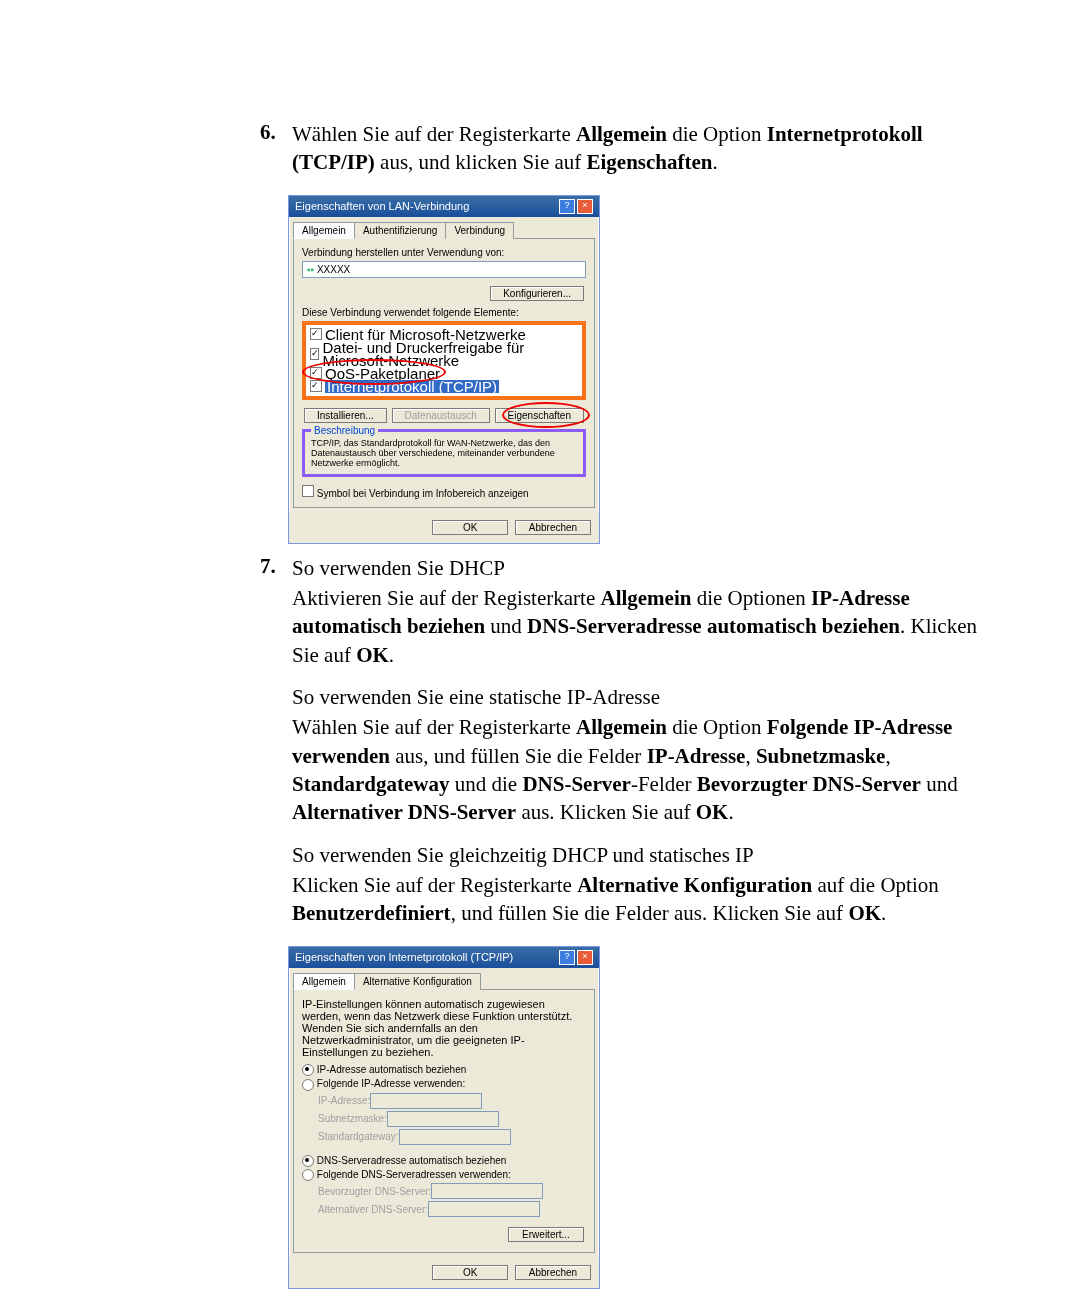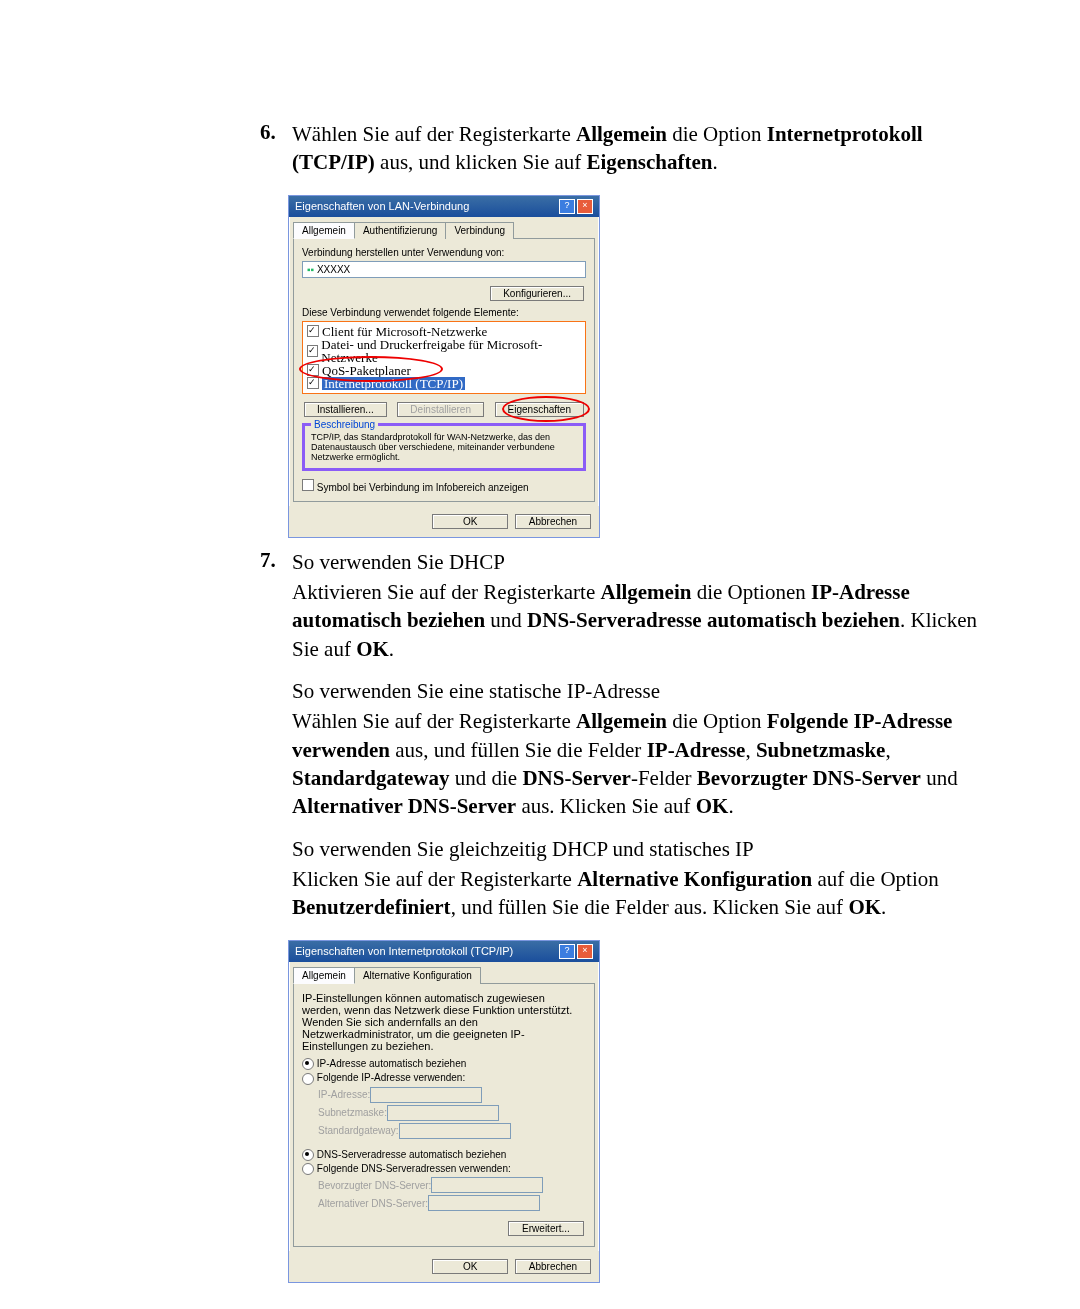--- a/index.html
+++ b/index.html
@@ -105,25 +105,24 @@
     box-shadow: 1px 1px 0 #fff inset;
   }
   .fieldbox {
     background: #fff;
     border: 1px solid #7f9db9;
     padding: 2px 4px;
     margin: 3px 0 6px 0;
   }
   .listbox {
     background: #fff;
-    border: 1px solid #f97316;
+    border: 4px solid #f97316;
     padding: 3px;
     margin: 3px 0 6px 0;
-    font-size: 13px;
-    font-family: Liberation Serif, serif;
+    font-size: 15px;
   }
   .listitem {
     display: flex;
     align-items: center;
     gap: 3px;
     padding: 0 1px;
     line-height: 13px;
   }
   .chk {
     width: 10px;
@@ -271,21 +270,21 @@
             <span>QoS-Paketplaner</span>
           </div>
         <div class="listitem">
             <span class="chk checked"></span>
             <span class="highlight">Internetprotokoll (TCP/IP)</span>
           </div>
         <div class="redcircle" style="left:-4px; top:34px; width:140px; height:22px;"></div>
       </div>
       <div style="display:flex; justify-content:space-between; position:relative;">
         <span class="xp-btn">Installieren...</span>
-        <span class="xp-btn" style="color:#a0a0a0;">Deinstallieren</span>
+        <span class="xp-btn" style="color:#a0a0a0;">Datenaustausch</span>
         <span class="xp-btn">Eigenschaften</span>
         <div class="redcircle" style="right:-4px; top:-4px; width:84px; height:22px;"></div>
       </div>
       <div class="groupbox">
         <span class="group-label">Beschreibung</span>
         <div style="font-size:9px;">TCP/IP, das Standardprotokoll für WAN-Netzwerke, das den Datenaustausch über verschiedene, miteinander verbundene Netzwerke ermöglicht.</div>
       </div>
       <div style="margin-top:8px;">
         <span class="chk"></span>
         <span>Symbol bei Verbindung im Infobereich anzeigen</span>

